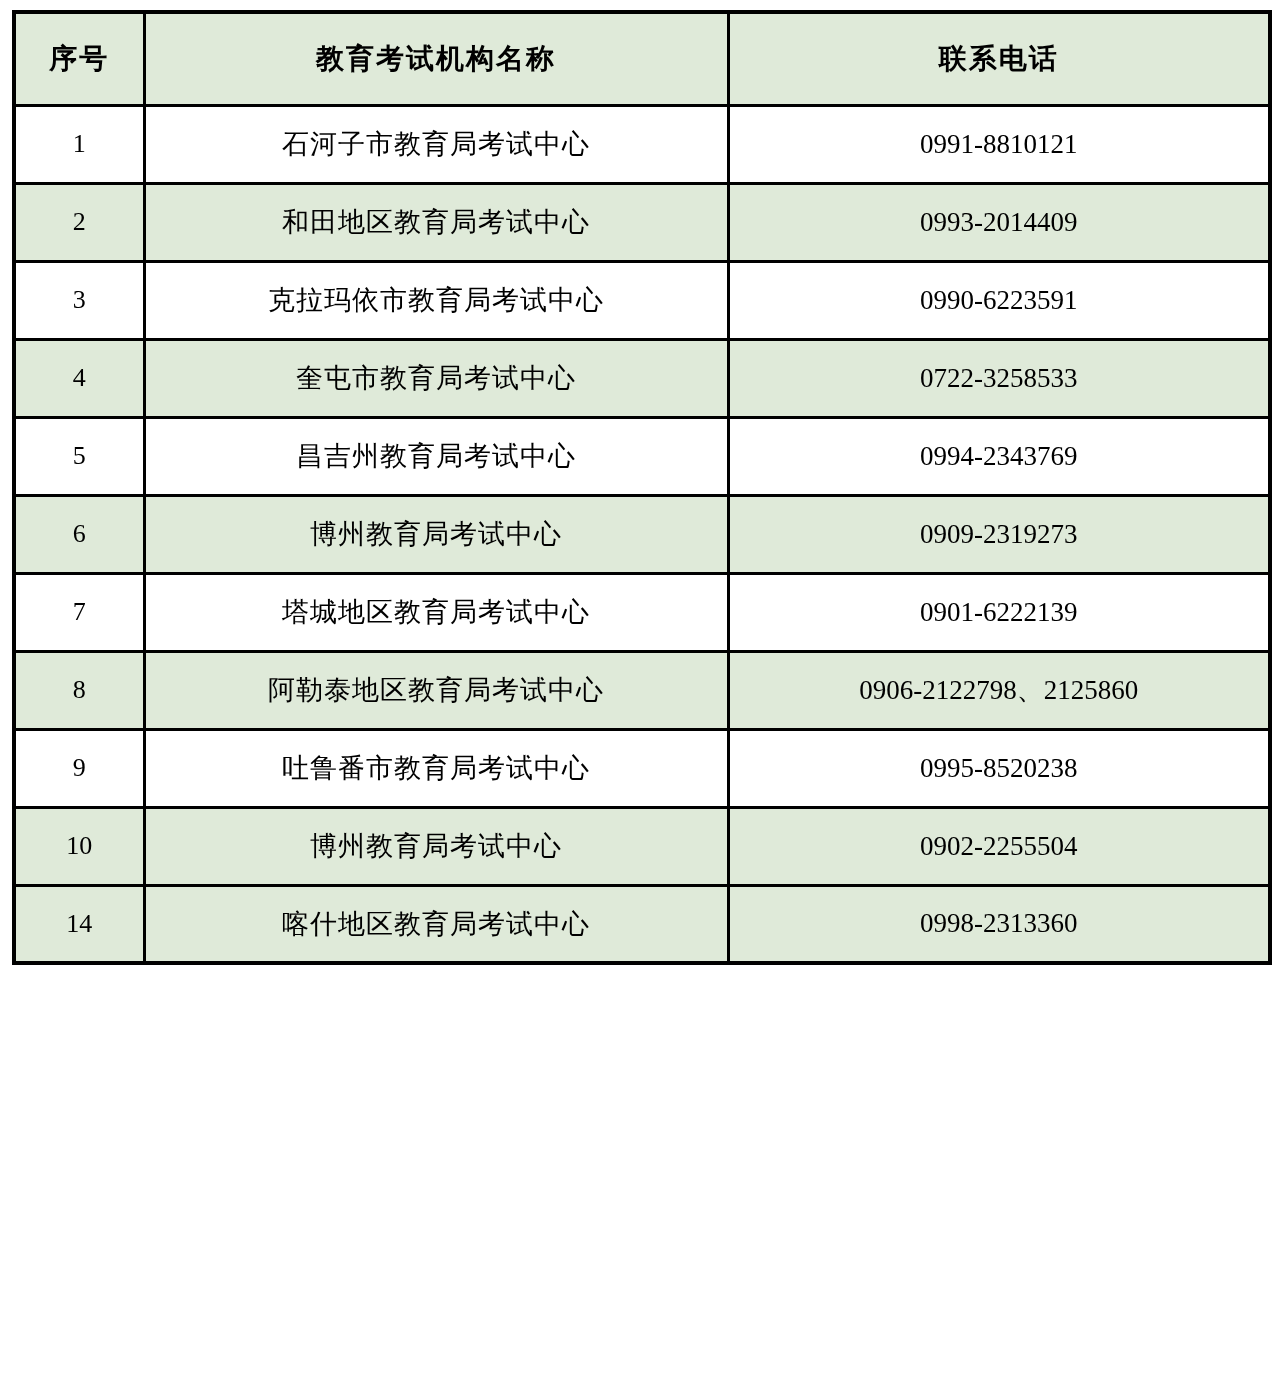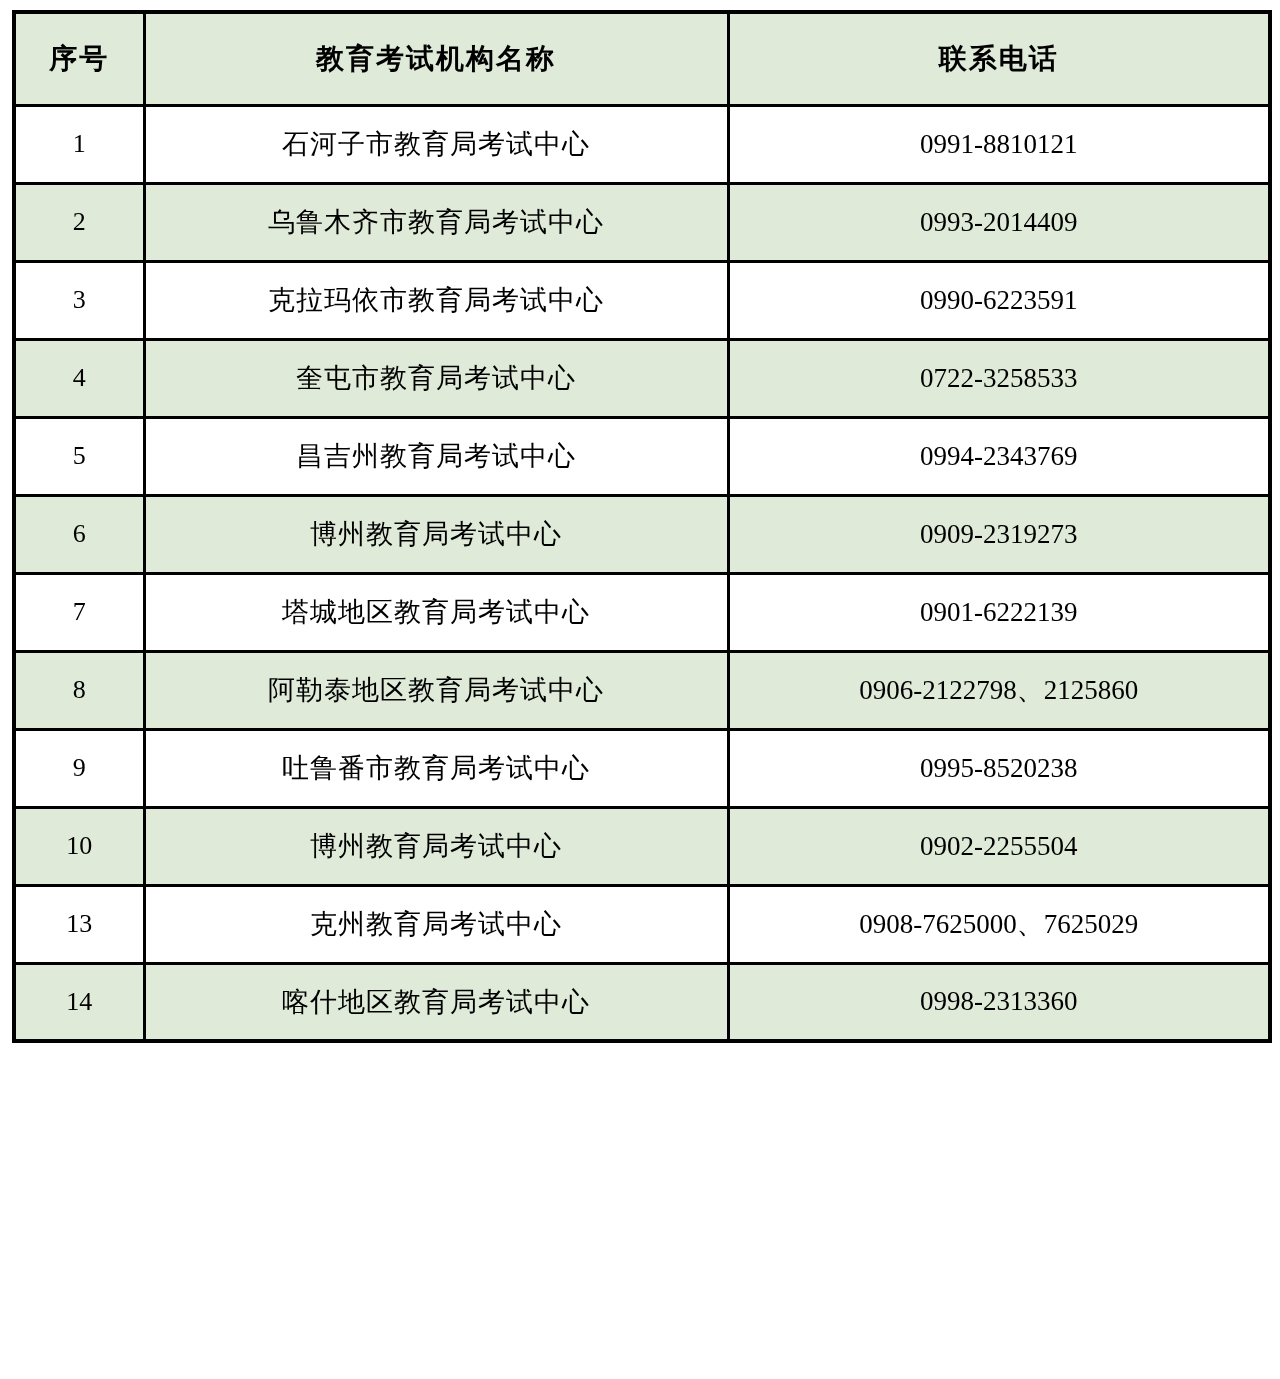--- a/index.html
+++ b/index.html
@@ -75,21 +75,21 @@
       </tr>
     </thead>
     <tbody id="table-body">
         <tr class="row-white">
           <td class="cell-no">1</td>
           <td class="cell-name">石河子市教育局考试中心</td>
           <td class="cell-phone">0991-8810121</td>
         </tr>
         <tr class="row-green">
           <td class="cell-no">2</td>
-          <td class="cell-name">乌鲁木齐市教育局考试中心</td>
+          <td class="cell-name">和田地区教育局考试中心</td>
           <td class="cell-phone">0993-2014409</td>
         </tr>
         <tr class="row-white">
           <td class="cell-no">3</td>
           <td class="cell-name">克拉玛依市教育局考试中心</td>
           <td class="cell-phone">0990-6223591</td>
         </tr>
         <tr class="row-green">
           <td class="cell-no">4</td>
           <td class="cell-name">奎屯市教育局考试中心</td>
@@ -118,25 +118,20 @@
         <tr class="row-white">
           <td class="cell-no">9</td>
           <td class="cell-name">吐鲁番市教育局考试中心</td>
           <td class="cell-phone">0995-8520238</td>
         </tr>
         <tr class="row-green">
           <td class="cell-no">10</td>
           <td class="cell-name">博州教育局考试中心</td>
           <td class="cell-phone">0902-2255504</td>
         </tr>
-        <tr class="row-white">
-          <td class="cell-no">13</td>
-          <td class="cell-name">克州教育局考试中心</td>
-          <td class="cell-phone">0908-7625000、7625029</td>
-        </tr>
         <tr class="row-green">
           <td class="cell-no">14</td>
           <td class="cell-name">喀什地区教育局考试中心</td>
           <td class="cell-phone">0998-2313360</td>
         </tr>
       </tbody>
   </table>
 </div>
 
 </body></html>

